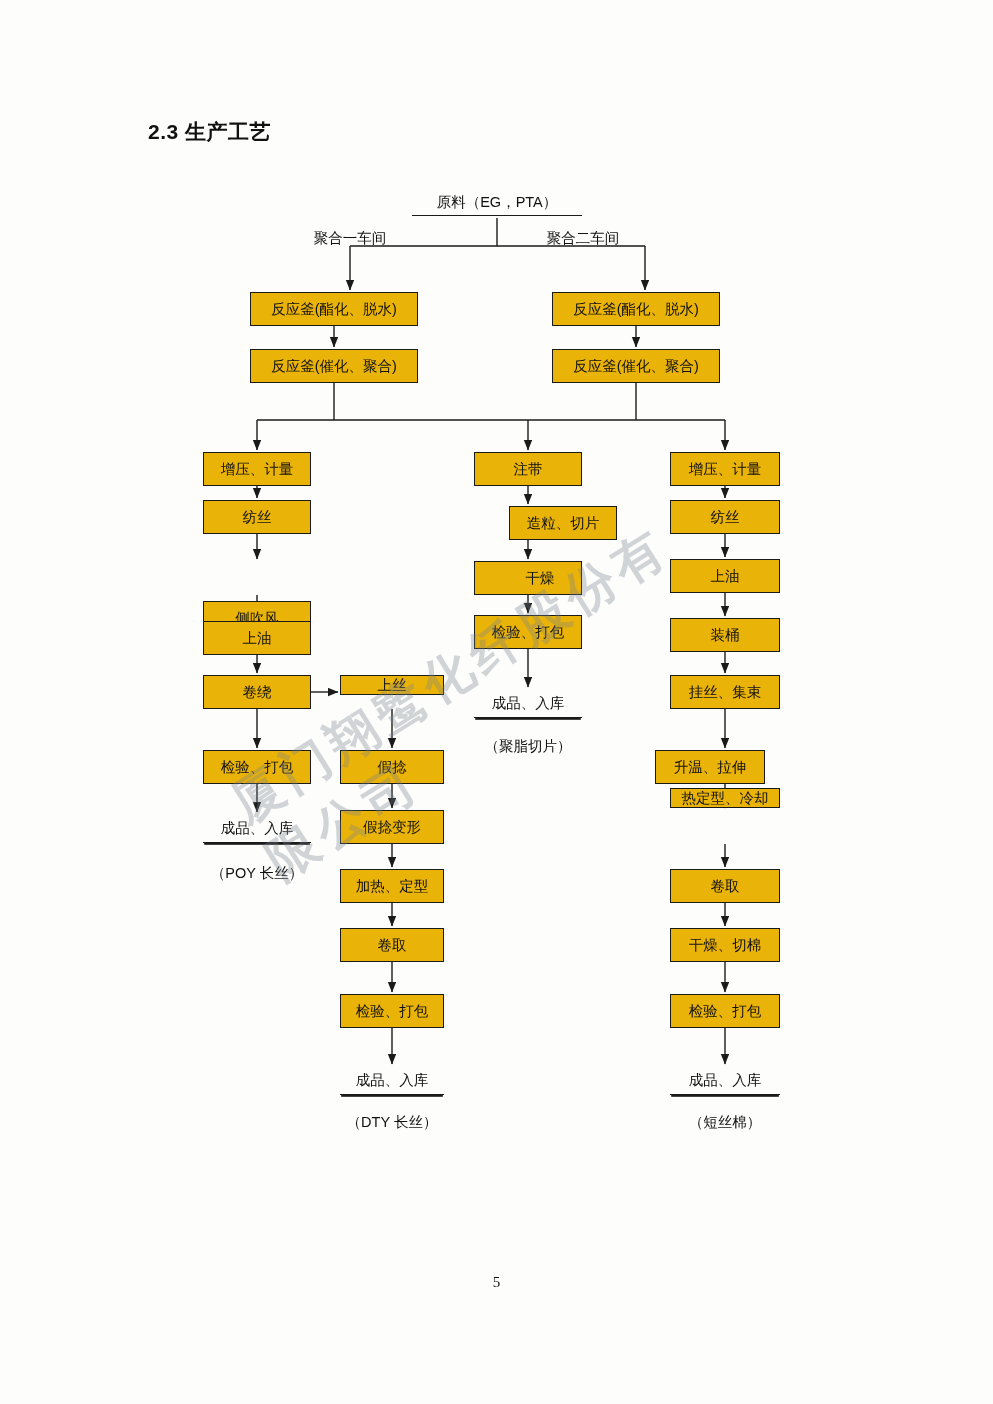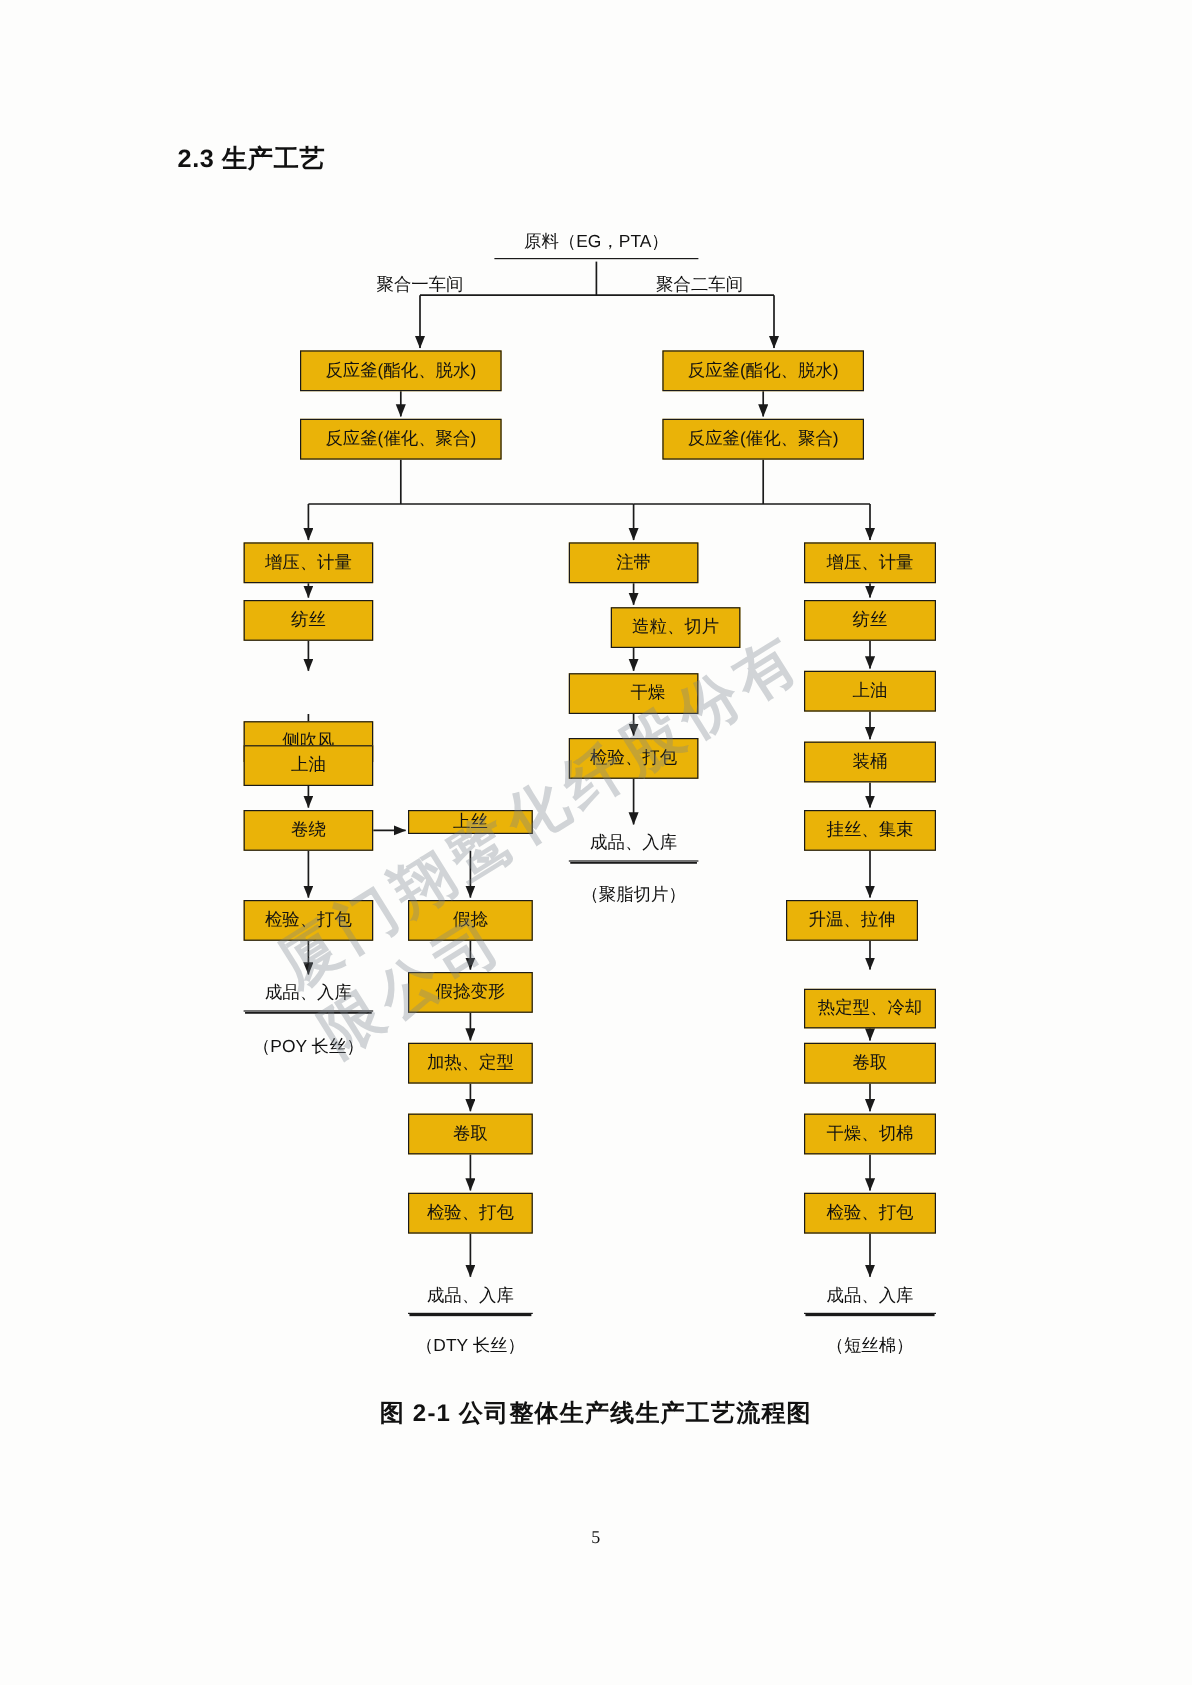--- a/index.html
+++ b/index.html
@@ -217,28 +217,27 @@
         <div class="node" style="left: 474px; top: 561px; width: 108px; height: 34px; padding-left: 24px;">干燥</div>
         <div class="node" style="left: 474px; top: 615px; width: 108px; height: 34px;">检验、打包</div>
         <div class="plain double-underline" style="left: 474px; top: 690px; width: 108px; height: 28px;">成品、入库</div>
         <div class="plain" style="left: 468px; top: 735px; width: 120px; height: 24px;">（聚脂切片）</div>
         <div class="node" style="left: 670px; top: 452px; width: 110px; height: 34px;">增压、计量</div>
         <div class="node" style="left: 670px; top: 500px; width: 110px; height: 34px;">纺丝</div>
         <div class="node" style="left: 670px; top: 559px; width: 110px; height: 34px;">上油</div>
         <div class="node" style="left: 670px; top: 618px; width: 110px; height: 34px;">装桶</div>
         <div class="node" style="left: 670px; top: 675px; width: 110px; height: 34px;">挂丝、集束</div>
         <div class="node" style="left: 655px; top: 750px; width: 110px; height: 34px;">升温、拉伸</div>
-        <div class="node" style="left: 670px; top: 788px; width: 110px; height: 33px; margin-top: 36px;">热定型、冷却</div>
+        <div class="node" style="left: 670px; top: 788px; width: 110px; height: 20px;">热定型、冷却</div>
         <div class="node" style="left: 670px; top: 869px; width: 110px; height: 34px;">卷取</div>
         <div class="node" style="left: 670px; top: 928px; width: 110px; height: 34px;">干燥、切棉</div>
         <div class="node" style="left: 670px; top: 994px; width: 110px; height: 34px;">检验、打包</div>
         <div class="plain double-underline" style="left: 670px; top: 1067px; width: 110px; height: 28px;">成品、入库</div>
         <div class="plain" style="left: 668px; top: 1111px; width: 114px; height: 24px;">（短丝棉）</div>
       </div>
   </div>
 
   <div id="watermark">厦门翔鹭化纤股份有限公司</div>
 
-  <div id="figure-caption">图 2-1 公司整体生产线生产工艺流程图</div>
 
   <div id="page-number">5</div>
 
 </div>
 
 </body></html>

